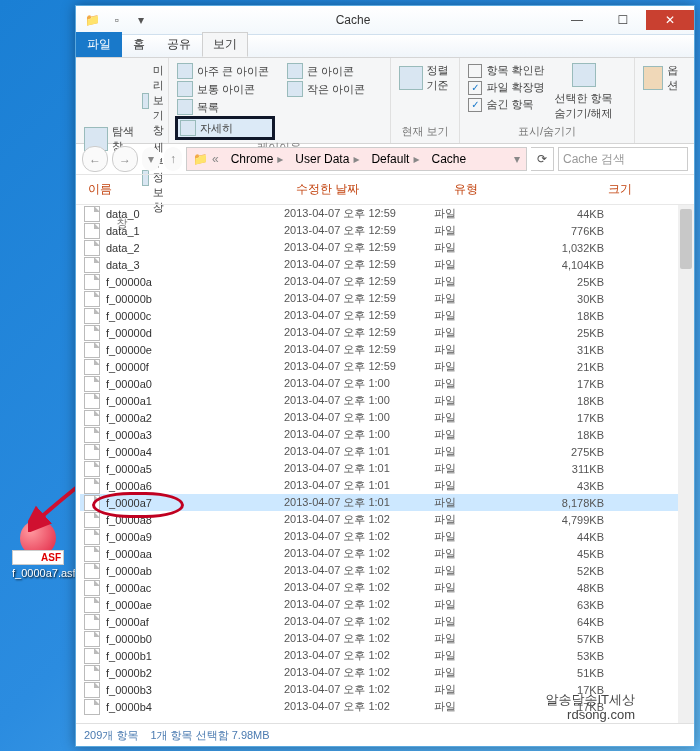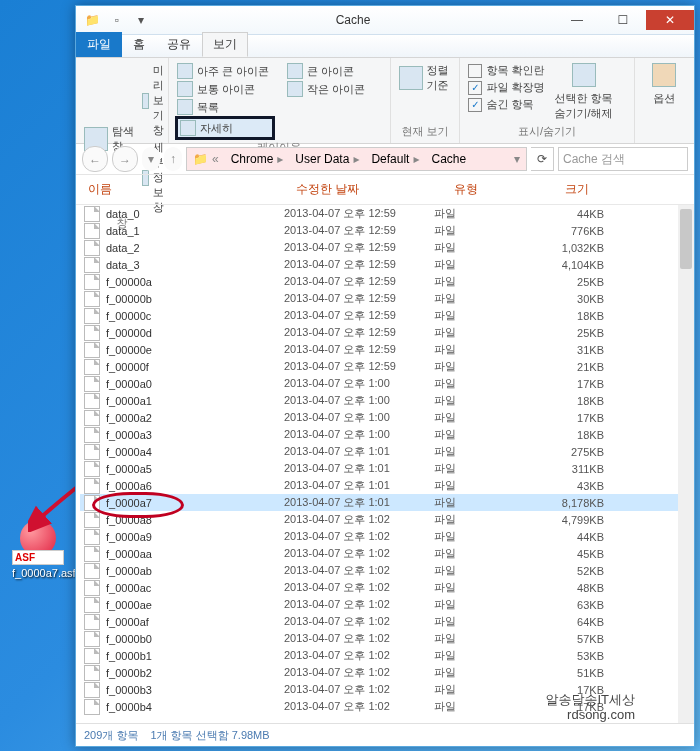--- a/index.html
+++ b/index.html
@@ -1,17 +1,17 @@
 <!DOCTYPE html>
 <html><head>
 <meta charset="utf-8">
 <style>
 html,body{margin:0;padding:0;font-family:"Malgun Gothic","Segoe UI",sans-serif;font-size:12px;overflow:hidden}
 .desktop{width:700px;height:751px;background:linear-gradient(135deg,#1a7fd4 0%,#2b8ce0 50%,#5db5f0 100%);position:relative}
-.desktop-icon{position:absolute;left:12px;top:520px;text-align:left;width:52px}
+.desktop-icon{position:absolute;left:12px;top:520px;text-align:right;width:52px}
 .desktop-icon .ball{width:36px;height:36px;background:radial-gradient(circle at 30% 30%,#ff9aa0,#e02040);border-radius:50%;margin:0 auto}
 .desktop-icon .tag{background:#fff;color:#d00;font-weight:bold;font-size:10px;margin-top:-6px;padding:1px 2px;border:1px solid #ccc}
 .desktop-icon .lbl{color:#fff;text-shadow:1px 1px 2px #000;font-size:11px;margin-top:2px}
 .window{position:absolute;left:75px;top:5px;width:618px;height:740px;background:#fff;border:1px solid #5aa8de;box-shadow:0 0 12px rgba(0,0,0,.35);display:flex;flex-direction:column}
 .titlebar{height:28px;background:linear-gradient(#fff,#f3f8fc);display:flex;align-items:center;border-bottom:1px solid #d0e0ee}
 .titlebar .icons{display:flex;gap:2px;padding-left:6px}
 .titlebar .ico{width:22px;height:20px;display:flex;align-items:center;justify-content:center;color:#555;font-size:12px}
 .titlebar .title{flex:1;text-align:center;color:#333;font-size:12px}
 .winbtns{display:flex}
 .winbtn{width:46px;height:20px;display:flex;align-items:center;justify-content:center;color:#444}
@@ -31,21 +31,21 @@
 .breadcrumb{flex:1;height:22px;border:1px solid #ccc;display:flex;align-items:center;background:#fde7e8;overflow:hidden}
 .bc{padding:0 6px;display:flex;align-items:center;gap:4px;height:100%}
 .bc .ar{color:#888}
 .refresh{width:22px;height:22px;border:1px solid #ccc;border-left:none;display:flex;align-items:center;justify-content:center;color:#555}
 .search{width:120px;height:22px;border:1px solid #ccc;padding:0 4px;color:#999;display:flex;align-items:center}
 .headers{display:flex;border-bottom:1px solid #e8e8e8;padding:4px 8px;color:#c2410c;font-size:12px}
 .headers>div{padding:2px 4px}
 .col-name{flex:0 0 200px}
 .col-date{flex:0 0 150px}
 .col-type{flex:0 0 60px}
-.col-size{flex:0 0 110px;text-align:center}
+.col-size{flex:0 0 110px;text-align:right}
 .list{flex:1;overflow-y:auto;overflow-x:hidden;padding:0 4px;position:relative}
 .row{display:flex;align-items:center;height:17px;font-size:11px;color:#333;padding:0 4px}
 .row.sel{background:#cde8ff}
 .ficon{width:14px;height:14px;background:#fff;border:1px solid #bbb;margin-right:6px;position:relative}
 .ficon::after{content:"";position:absolute;right:-1px;top:-1px;border:3px solid transparent;border-left-color:#bbb;border-bottom-color:#bbb}
 .row .c-name{flex:0 0 200px;display:flex;align-items:center}
 .row .c-date{flex:0 0 150px;color:#555}
 .row .c-type{flex:0 0 60px;color:#555}
 .row .c-size{flex:0 0 110px;text-align:right;color:#555}
 .status{height:22px;border-top:1px solid #e0e0e0;display:flex;align-items:center;padding:0 8px;color:#4a7ab0;font-size:11px;gap:12px}
@@ -172,21 +172,21 @@
           </div>
           <div class="ritem" style="flex-direction:column;text-align:center">
               <span class="sq" style="width:22px;height:22px"></span>
               <span style="white-space:pre">선택한 항목
 숨기기/해제</span>
             </div>
         </div>
         <div class="lbl">표시/숨기기</div>
       </div>
       <div class="rgroup" style="width:50px;border-right:none">
-        <div class="ritem" style="flex-direction:column">
+        <div class="ritem" style="flex-direction:row">
             <span class="sq" style="width:22px;height:22px;background:#f0d8b8"></span>
             <span>옵션</span>
           </div>
         <div class="lbl">&nbsp;</div>
       </div>
     </div>
 
     <div class="navbar">
       <div class="navbtn">←</div>
       <div class="navbtn">→</div>

